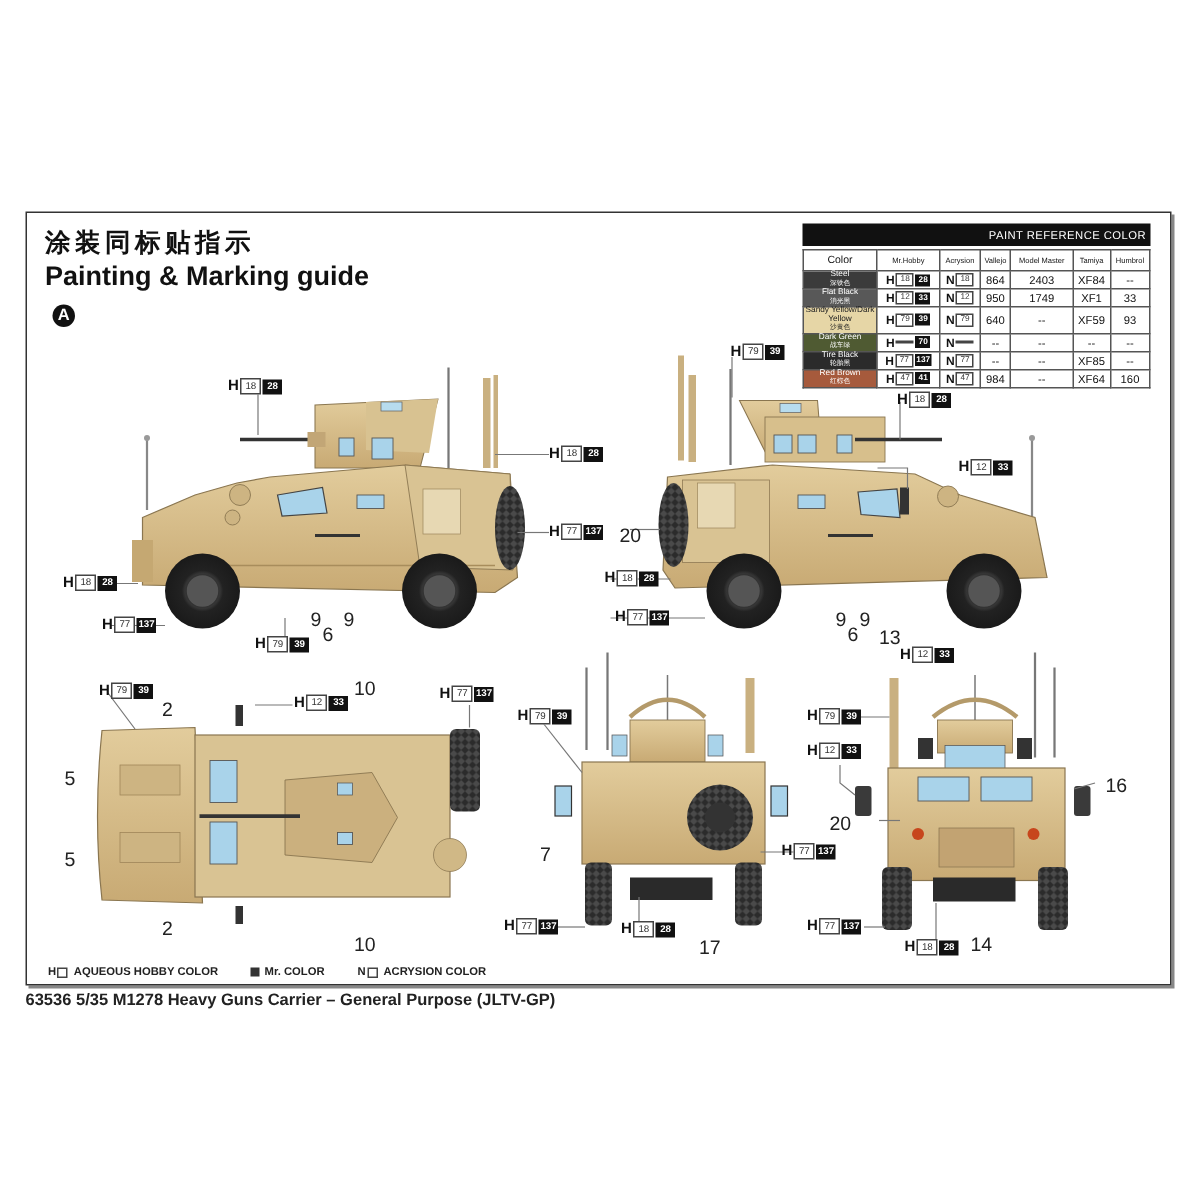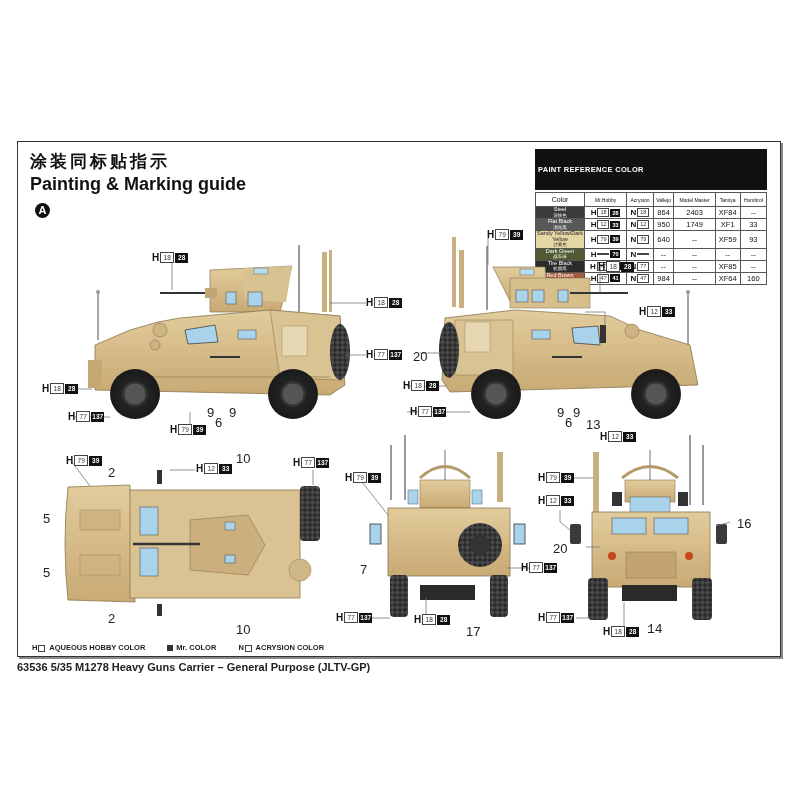--- a/index.html
+++ b/index.html
@@ -3,21 +3,21 @@
 <meta charset="utf-8">
 <style>
   html,body{margin:0;padding:0;background:#fff;}
   body{width:800px;height:800px;position:relative;overflow:hidden;font-family:"Liberation Sans",sans-serif;color:#111;}
   .frame{position:absolute;left:17px;top:141px;width:764px;height:516px;border:1.5px solid #333;box-shadow:2px 2px 0 #888;box-sizing:border-box;background:#fff;}
   .title-cn{position:absolute;left:30px;top:150px;font-size:17px;font-weight:bold;letter-spacing:3px;font-family:"DejaVu Sans",sans-serif;}
   .title-en{position:absolute;left:30px;top:174px;font-size:18px;font-weight:bold;}
   .badge{position:absolute;left:35px;top:203px;width:15px;height:15px;border-radius:50%;background:#111;color:#fff;font-size:11px;font-weight:bold;text-align:center;line-height:15px;}
   
   .ptable{position:absolute;left:535px;top:149px;width:232px;}
-  .ptable .phead{background:#111;color:#fff;font-size:7.5px;font-weight:bold;padding:16px 3px;letter-spacing:0.3px;}
+  .ptable .phead{background:#111;color:#fff;font-size:7.5px;font-weight:normal;padding:3px 3px;letter-spacing:0.3px;text-align:right;}
   .ptable table{border-collapse:collapse;width:100%;margin-top:2px;font-size:8px;}
   .ptable th{border:1px solid #555;font-size:5px;font-weight:normal;height:13px;padding:0;text-align:center;}
   .ptable th.colorh{font-size:7px;}
   .ptable td{border:1px solid #555;height:11px;padding:0;text-align:center;font-size:7.5px;}
   .ptable td.cname{color:#fff;font-size:5.5px;line-height:5.5px;width:48px;}
   .ptable td.cname .cn{display:block;font-size:4.5px;font-family:"DejaVu Sans",sans-serif;}
   .hcode{display:inline-flex;align-items:center;gap:1px;}
   .hl{font-size:8px;font-weight:bold;}
   .hbox{display:inline-block;border:1px solid #444;background:#fff;color:#333;font-size:5.5px;min-width:8px;padding:0 1px;line-height:7px;text-align:center;}
   .hbk{display:inline-block;background:#111;color:#fff;font-size:5.5px;font-weight:bold;min-width:8px;padding:0 1px;line-height:8px;text-align:center;}
@@ -463,21 +463,21 @@
     <span class="hbox">77</span>
     <span class="hbk">137</span>
 </div>
 <div class="co" style="left:603px;top:626px;">
   <span class="hl">H</span>
     <span class="hbox">18</span>
     <span class="hbk">28</span>
 </div>
 <span class="num" style="left:737px;top:516px;">16</span>
 <span class="num" style="left:553px;top:541px;">20</span>
-<span class="num" style="left:647px;top:622px;font-family:Liberation Mono, monospace;">14</span>
+<span class="num" style="left:647px;top:622px;">14</span>
 
 <div class="legend">
   <div><span>H</span><span class="ic"></span> <span>AQUEOUS HOBBY COLOR</span></div>
   <div><span class="icb"></span><span>Mr. COLOR</span></div>
   <div><span>N</span><span class="ic"></span> <span>ACRYSION COLOR</span></div>
 </div>
 
 <div class="footer">63536 5/35 M1278 Heavy Guns Carrier – General Purpose (JLTV-GP)</div>
 
 </body></html>

